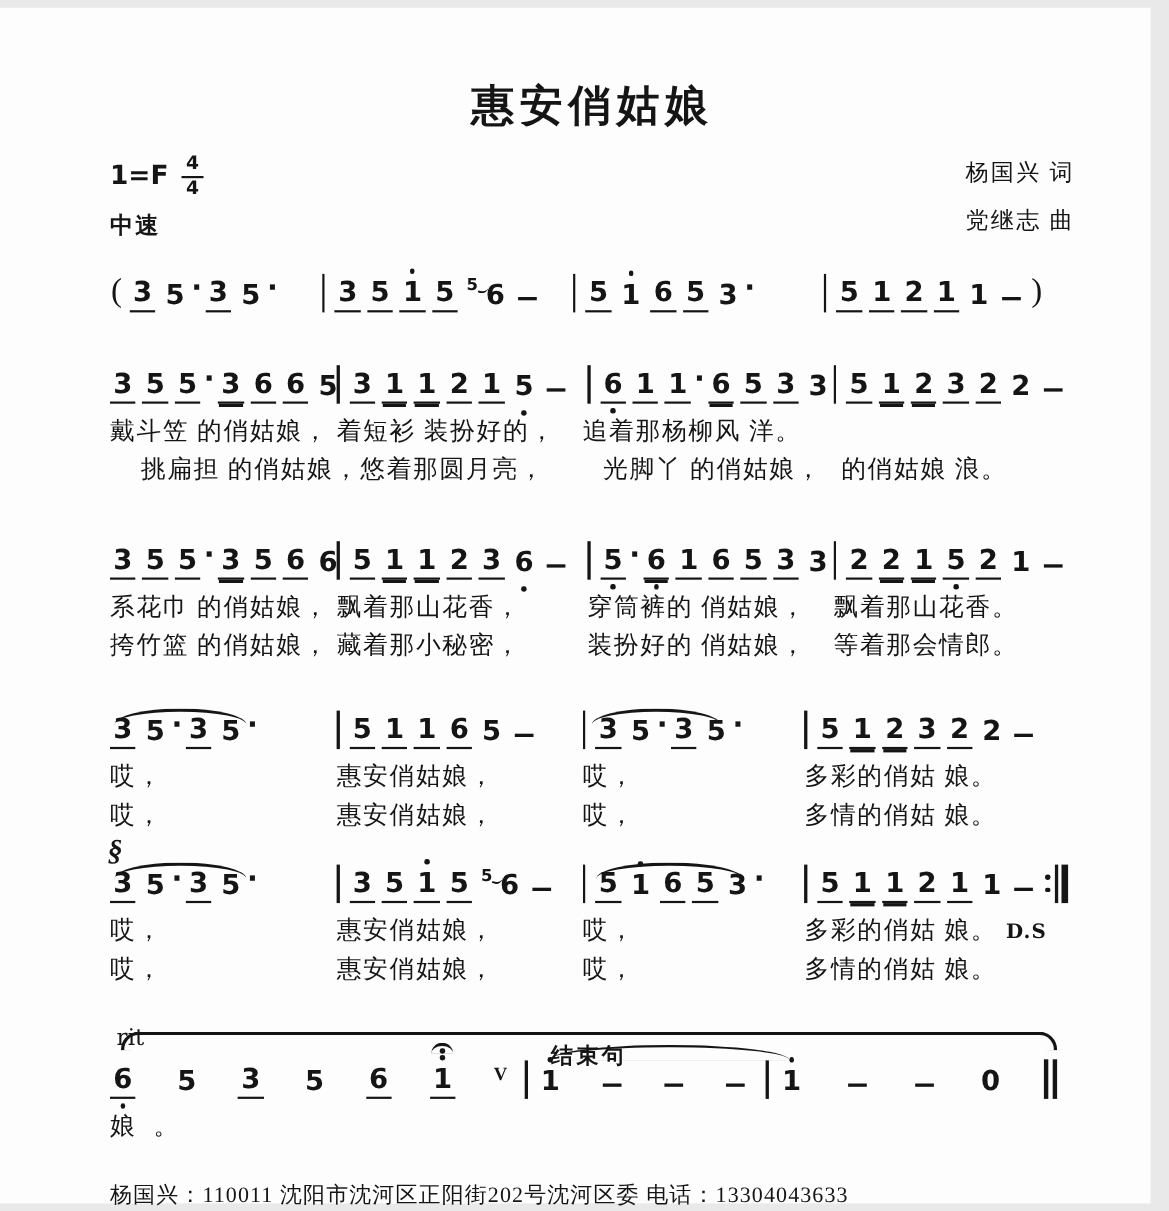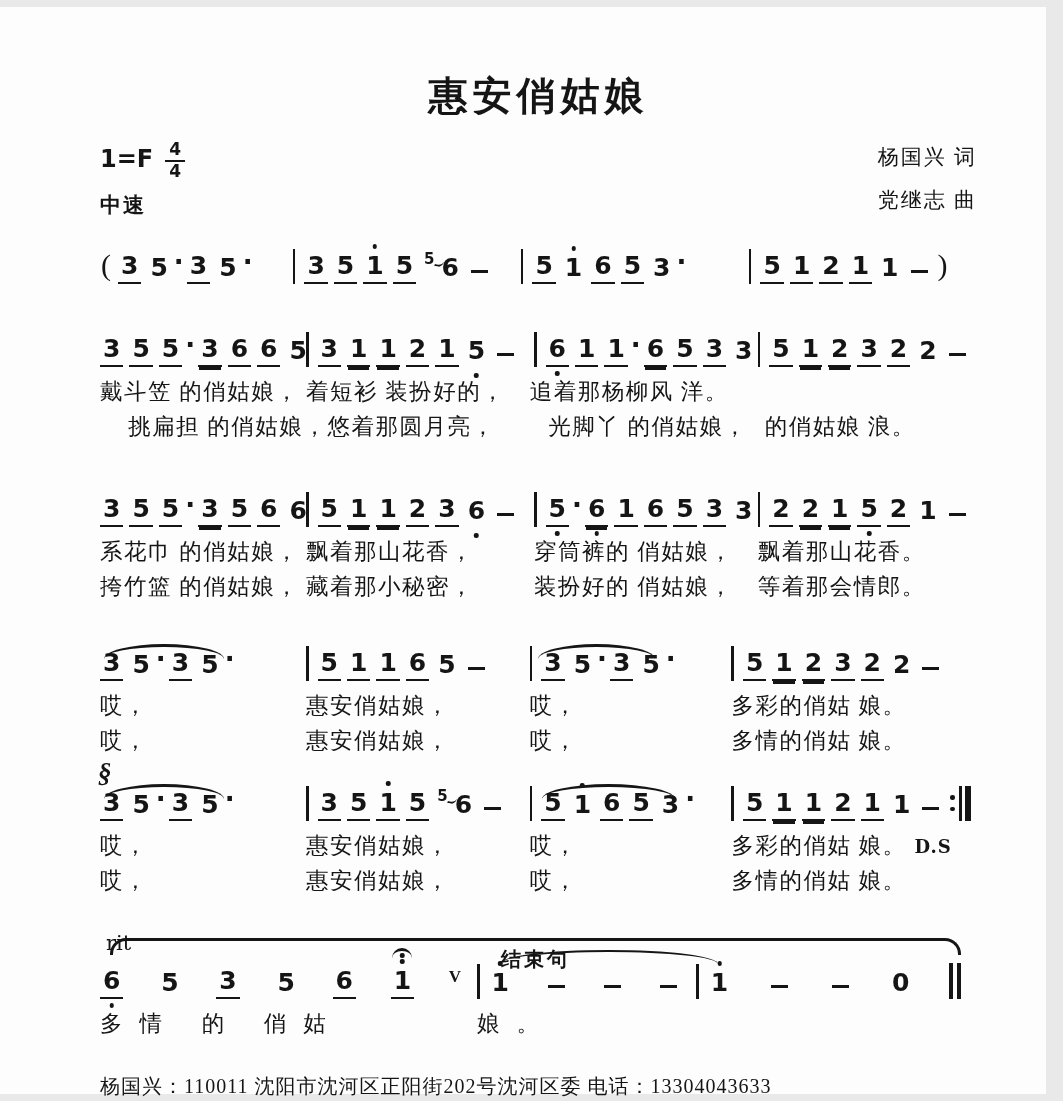--- a/index.html
+++ b/index.html
@@ -457,21 +457,20 @@
                 <div class="note">0</div>
                 <div class="finbar">
                   <div></div>
                   <div></div>
                 </div>
               </div>
             </div>
             <div class="tie" style="left: 45.5%; width: 25%;"></div>
           </div>
           <div class="lyric-row spread">
-            <div class="lyric-cell" style="width: 43%;"><span class="lyric-text">多情 的 俏姑</span></div>
             <div class="lyric-cell" style="width: 25%;"><span class="lyric-text">娘。</span></div>
             <div class="lyric-cell" style="width: 32%;"><span class="lyric-text"></span></div>
           </div>
         </div>
       </div>
 
     <div class="footer">
       <div>杨国兴：110011 沈阳市沈河区正阳街202号沈河区委  电话：13304043633</div>
 
     </div>

